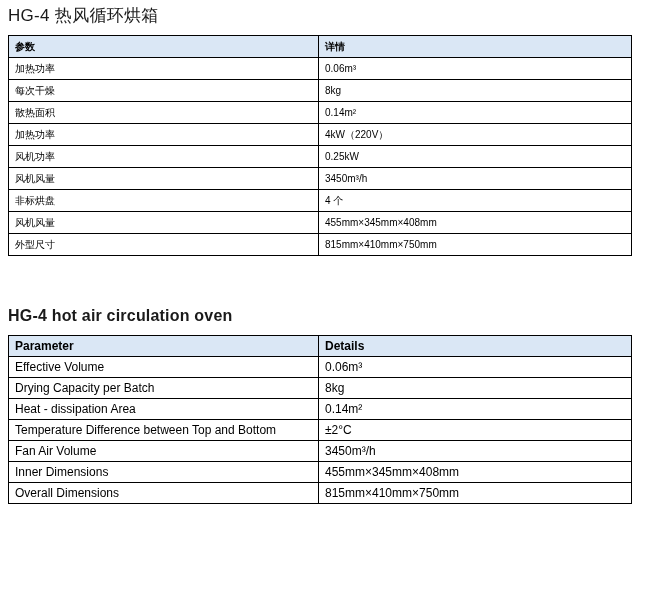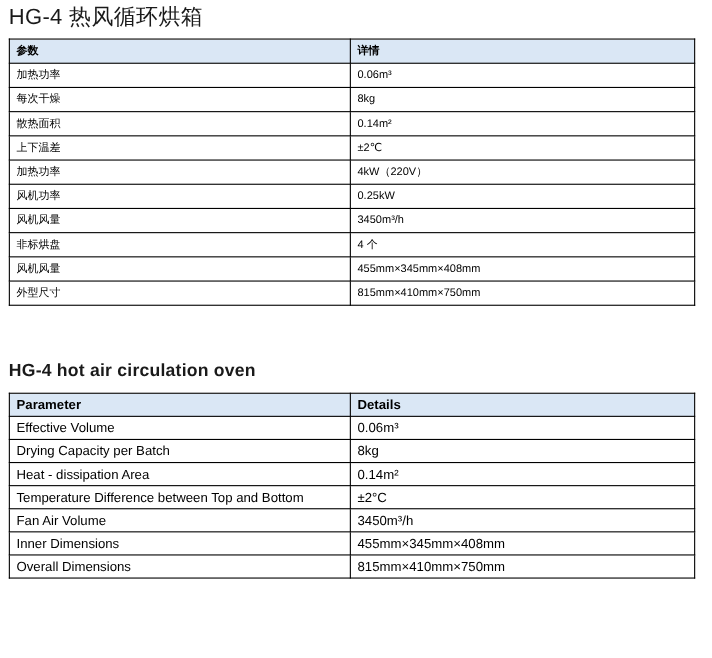--- a/index.html
+++ b/index.html
@@ -10,21 +10,21 @@
     font-family: "Liberation Sans", "DejaVu Sans", sans-serif;
     color: #000000;
   }
   .page {
     width: 647px;
     height: 598px;
     padding: 6px 8px 0 8px;
     overflow: hidden;
   }
   .doc-title {
-    font-size: 20px;
+    font-size: 17px;
     font-weight: 400;
     color: #1a1a1a;
     line-height: 20px;
     margin-bottom: 9px;
     letter-spacing: 0.3px;
   }
   .doc-title.en {
     margin-top: 50px;
     font-size: 16px;
     letter-spacing: 0.2px;
@@ -87,24 +87,20 @@
       </tr>
       <tr>
         <td>每次干燥</td>
         <td>8kg</td>
       </tr>
       <tr>
         <td>散热面积</td>
         <td>0.14m²</td>
       </tr>
       <tr>
-        <td>上下温差</td>
-        <td>±2℃</td>
-      </tr>
-      <tr>
         <td>加热功率</td>
         <td>4kW（220V）</td>
       </tr>
       <tr>
         <td>风机功率</td>
         <td>0.25kW</td>
       </tr>
       <tr>
         <td>风机风量</td>
         <td>3450m³/h</td>

